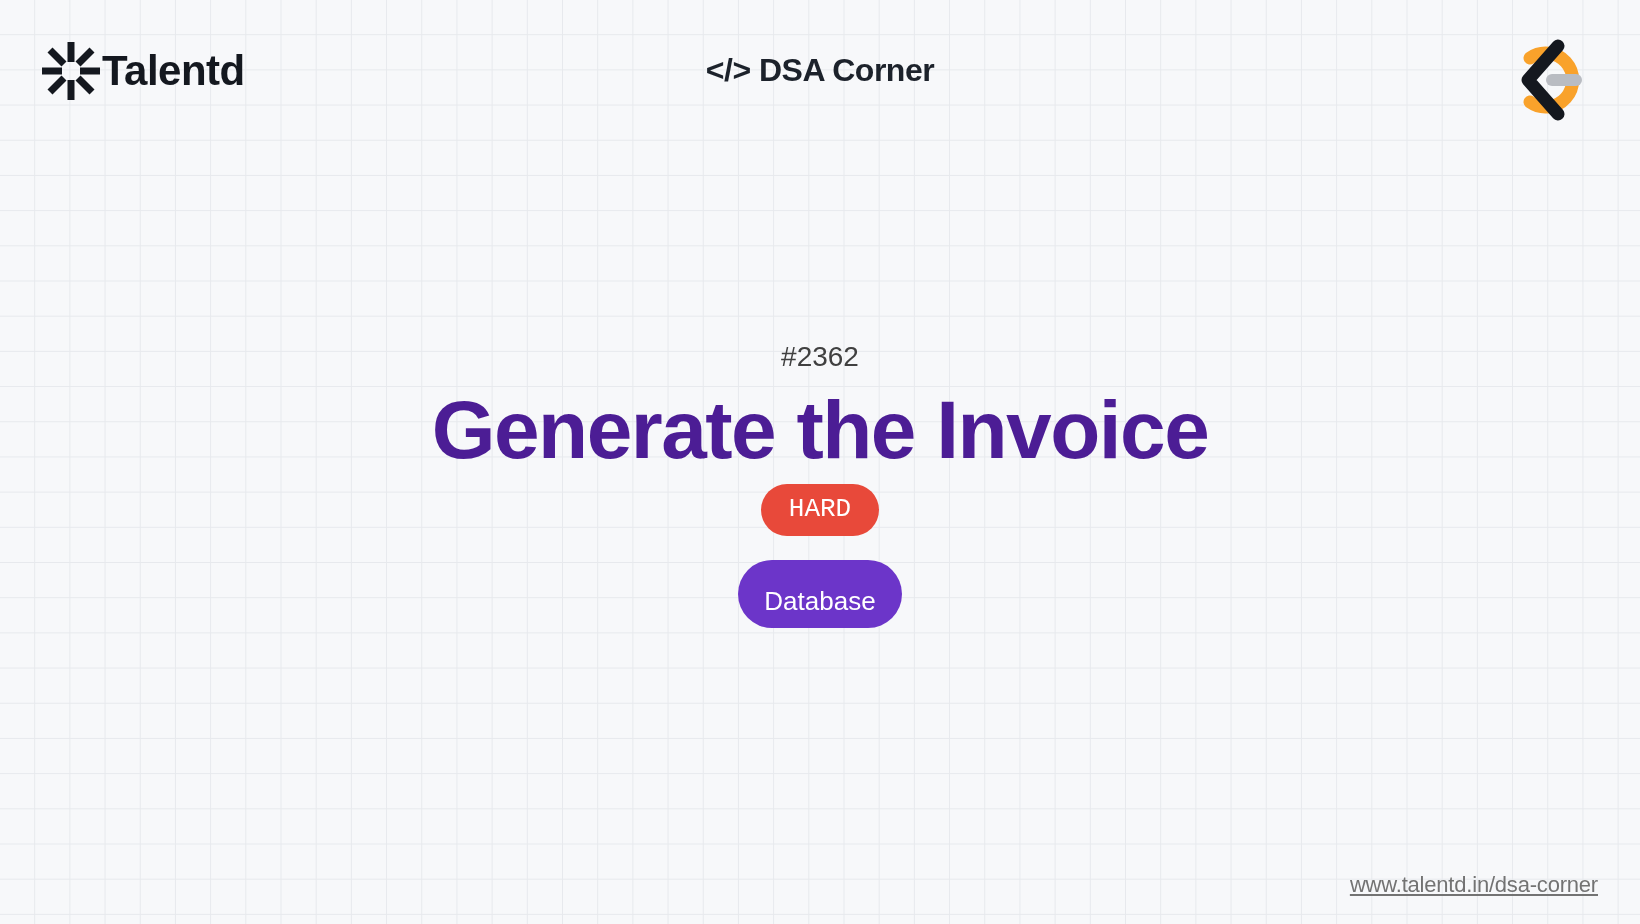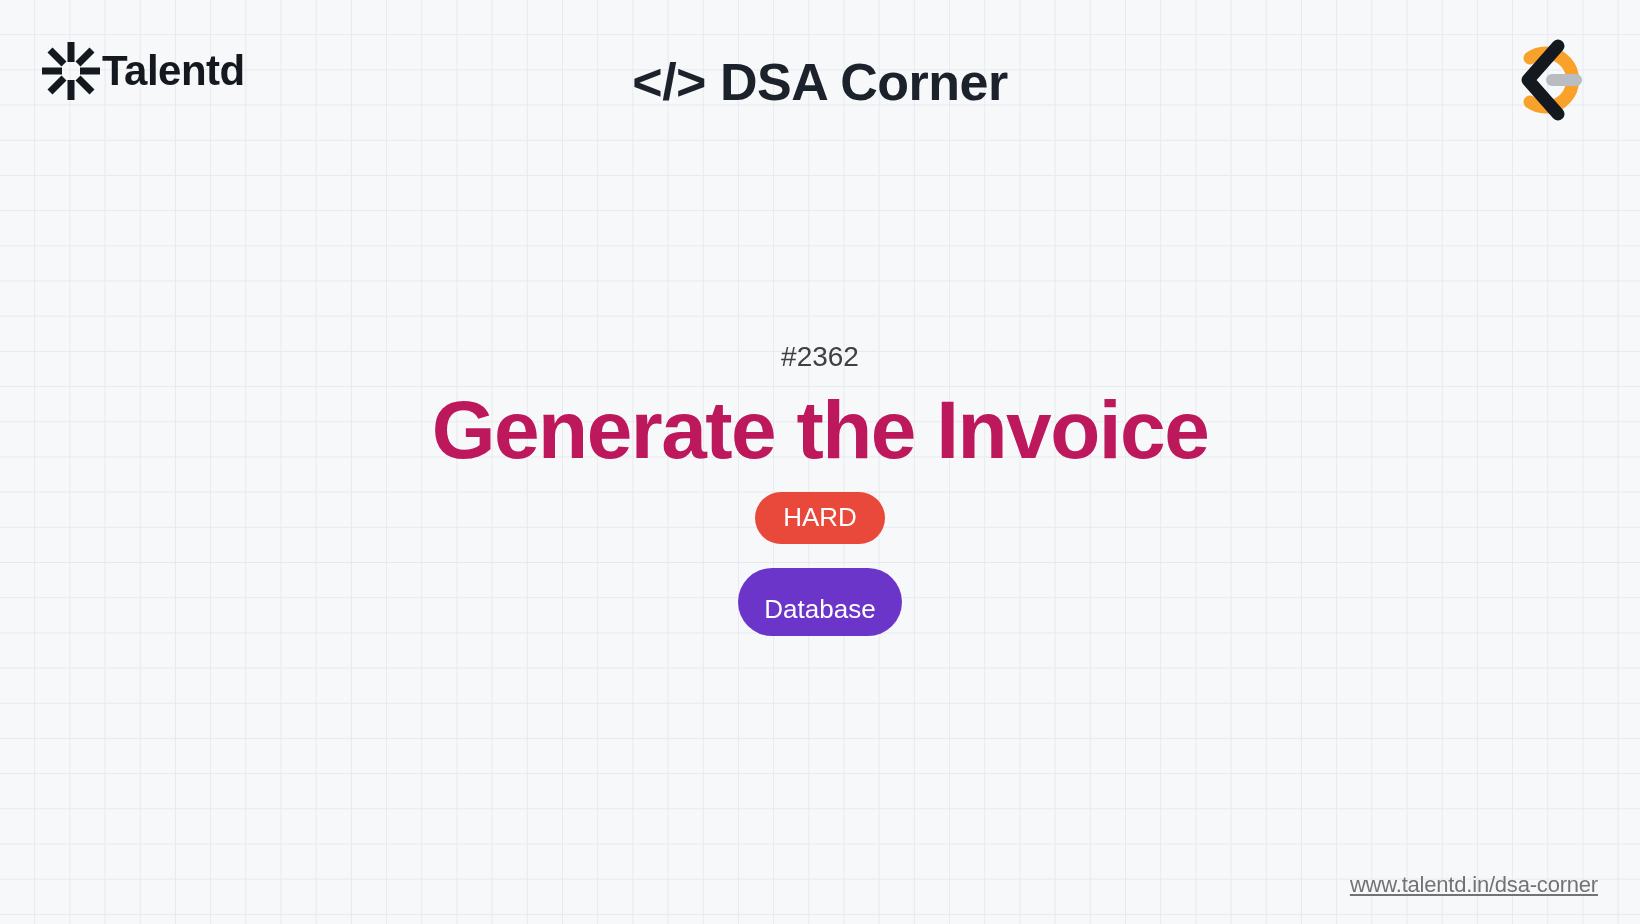--- a/index.html
+++ b/index.html
@@ -53,21 +53,21 @@
     letter-spacing:-0.5px;
     line-height:1;
   }
 
   
   #header-title {
     position:absolute;
     left:0; right:0;
     top:52px;
     text-align:center;
-    font-size:52px;
+    font-size:32px;
     font-weight:bold;
     color:#1c222b;
     letter-spacing:-0.5px;
   }
 
   
   #corner-logo {
     position:absolute;
     right:42px;
     top:30px;
@@ -88,36 +88,37 @@
   #problem-number {
     font-size:28px;
     color:#404040;
     line-height:1.2;
     margin-bottom:12px;
   }
 
   #problem-title {
     font-size:82px;
     font-weight:bold;
-    color:#be185d;
+    color:#4c1d95;
     letter-spacing:-1.5px;
     line-height:1.08;
-    margin-bottom:12px;
+    margin-bottom:4px;
     white-space:nowrap;
   }
 
   #difficulty-badge {
     display:inline-block;
     background-color:#e8493a;
     color:#ffffff;
     font-size:26px;
     line-height:1;
     padding:12px 28px 14px;
     border-radius:999px;
     margin-top:6px;
+    font-family:Liberation Mono, monospace;
   }
 
   #topic-list {
     display:flex;
     gap:14px;
     margin-top:24px;
   }
   .topic-tag {
     display:inline-block;
     background-color:#6c35c9;

